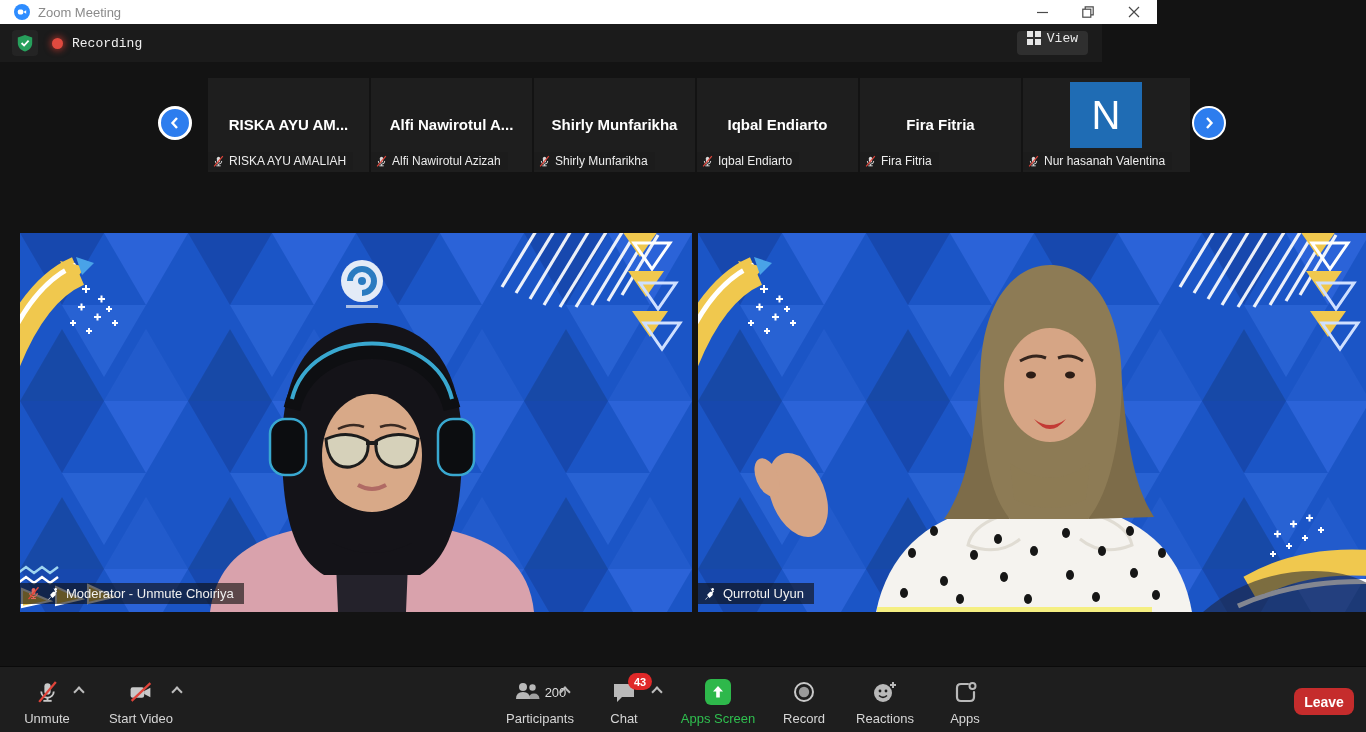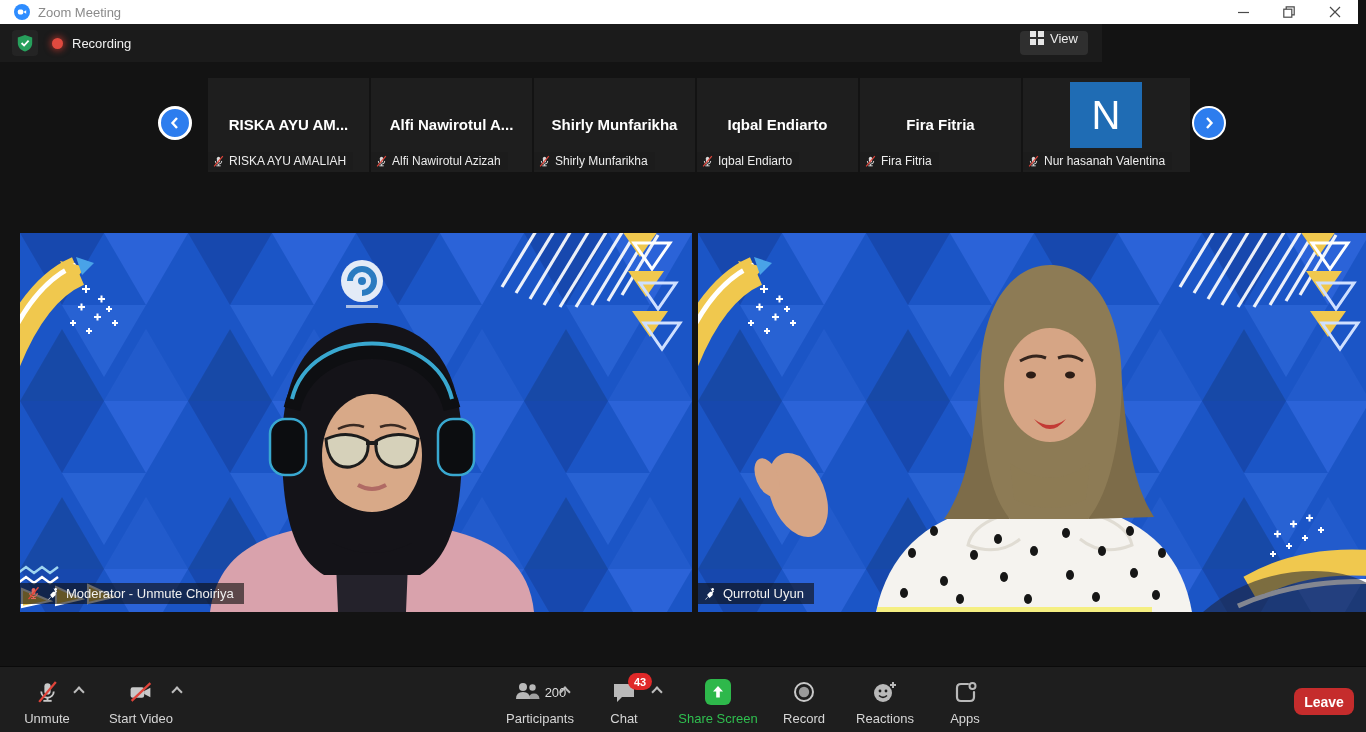--- a/index.html
+++ b/index.html
@@ -1,31 +1,31 @@
 <!DOCTYPE html>
 <html><head>
 <meta charset="utf-8">
 <style>
   * { margin:0; padding:0; box-sizing:border-box; }
   html,body { width:1366px; height:732px; background:#000; overflow:hidden;
               font-family:"Liberation Sans", sans-serif; }
   #app { position:relative; width:1366px; height:732px; background:#131313; }
 
   
-  .titlebar { position:absolute; left:0; top:0; width:1358px; height:24px; background:#ffffff;
+  .titlebar { position:absolute; left:0; top:0; width:1157px; height:24px; background:#ffffff;
               display:flex; align-items:center; }
   .zoom-logo { width:16px; height:16px; border-radius:50%; background:#2d8cff; margin:0 8px 0 14px;
                display:flex; align-items:center; justify-content:center; }
   .title-text { font-size:13px; color:#8a8a8a; }
   .win-controls { position:absolute; right:0; top:0; height:24px; display:flex; }
   .win-btn { width:46px; height:24px; display:flex; align-items:center; justify-content:center; }
 
   
   .infobar { position:absolute; left:0; top:24px; width:1102px; height:38px; background:#1b1b1b;
-             display:flex; align-items:center; }
+             display:flex; align-items:center;font-family:Liberation Mono, monospace; }
   .shield-wrap { margin-left:12px; width:26px; height:26px; background:#242424; border-radius:4px;
                  display:flex; align-items:center; justify-content:center; }
   .rec-wrap { display:flex; align-items:center; margin-left:14px; }
   .rec-dot { width:11px; height:11px; border-radius:50%; background:#e04a3f;
              box-shadow:0 0 6px 2px rgba(224,60,50,.55); margin-right:9px; }
   .rec-label { color:#f0f0f0; font-size:13px; }
   .view-btn { position:absolute; right:14px; top:7px; height:24px; padding:0 10px; background:#2f2f2f;
               border-radius:4px; display:flex; gap:6px; color:#eaeaea; font-size:13px; }
 
   
@@ -450,21 +450,21 @@
     <span class="chev" style="left:652px;"></span>
 
     <div class="tool-item" style="left:668px; width:100px;">
       <div class="icon-row">
         <span class="share-box">
           <svg width="14" height="14" viewBox="0 0 14 14">
               <path d="M7,1 L12,6.5 L8.8,6.5 L8.8,12.5 L5.2,12.5 L5.2,6.5 L2,6.5 Z" fill="#ffffff"></path>
             </svg>
         </span>
       </div>
-      <span class="tool-label share-label">Share Screen</span>
+      <span class="tool-label share-label">Apps Screen</span>
     </div>
 
     <div class="tool-item" style="left:772px; width:64px;">
       <div class="icon-row">
         <svg width="24" height="24" viewBox="0 0 24 24">
           <circle cx="12" cy="12" r="9" fill="none" stroke="#c9c9c9" stroke-width="2"></circle>
           <circle cx="12" cy="12" r="5.2" fill="#9a9a9a"></circle>
         </svg>
       </div>
       <span class="tool-label">Record</span>

